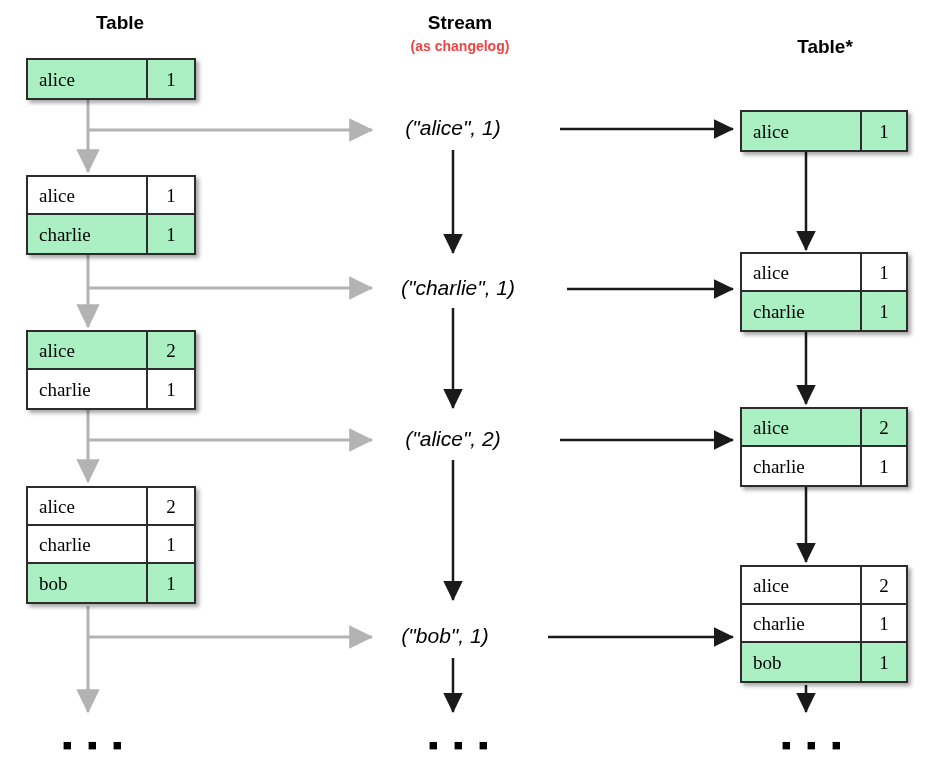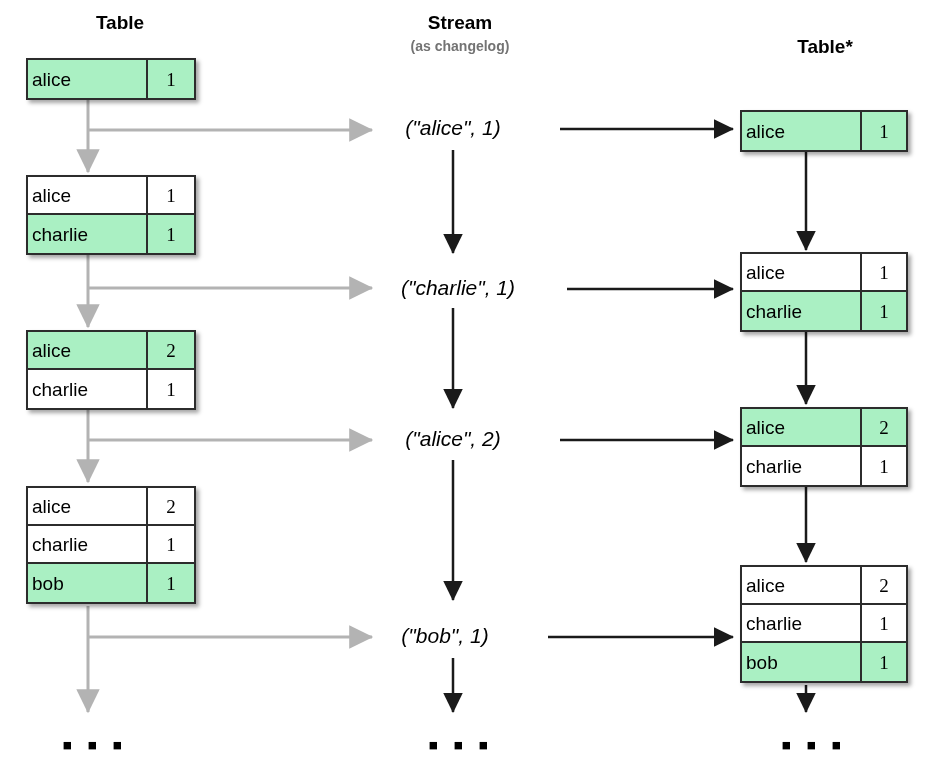--- a/index.html
+++ b/index.html
@@ -22,21 +22,21 @@
     font-size: 19px;
     color: #000;
     text-align: center;
     white-space: nowrap;
   }
   .col-subtitle {
     position: absolute;
     font-family: "Liberation Sans", sans-serif;
     font-weight: bold;
     font-size: 14px;
-    color: #737373;
+    color: #ef4444;
     text-align: center;
     white-space: nowrap;
   }
   .tbl {
     position: absolute;
     box-sizing: border-box;
     border: 2px solid #2c2c2c;
     background: #ffffff;
     box-shadow: 3px 3px 4px rgba(0,0,0,0.35);
   }
@@ -47,22 +47,22 @@
     border-bottom: 2px solid #2c2c2c;
   }
   .tbl .row:last-child { border-bottom: none; }
   .tbl .row.hl { background: #aaf0c3; }
   .tbl .cell-key {
     box-sizing: border-box;
     flex: 0 0 120px;
     border-right: 2px solid #2c2c2c;
     display: flex;
     align-items: center;
-    padding-left: 4px;
-    font-family: Liberation Sans, sans-serif;
+    padding-left: 11px;
+    font-family: Liberation Serif, serif;
     font-size: 19px;
     color: #000;
     line-height: 1;
   }
   .tbl .cell-val {
     box-sizing: border-box;
     flex: 1 1 auto;
     display: flex;
     align-items: center;
     justify-content: center;

